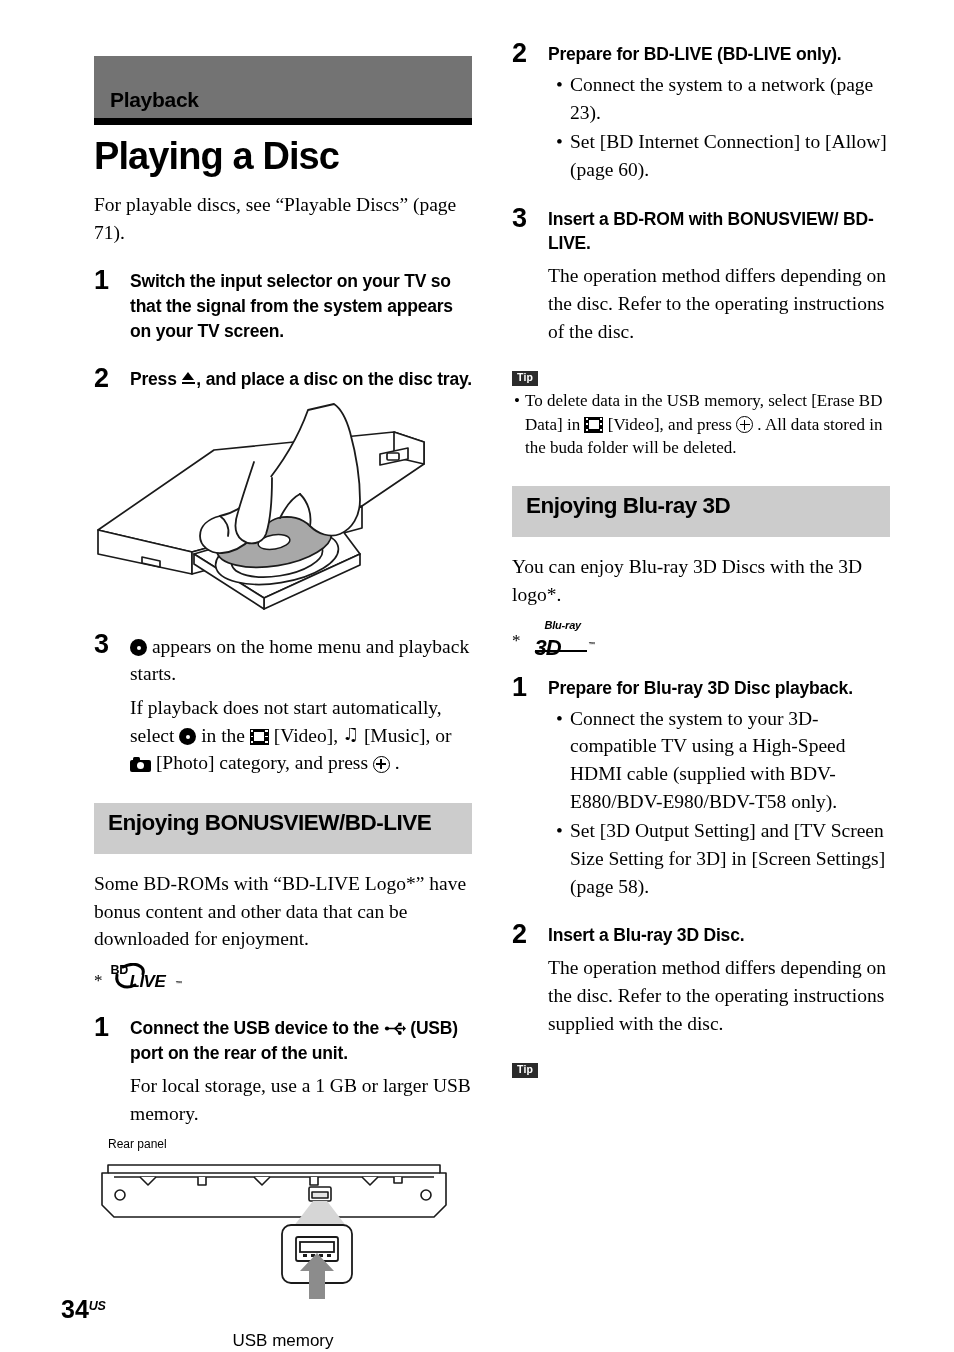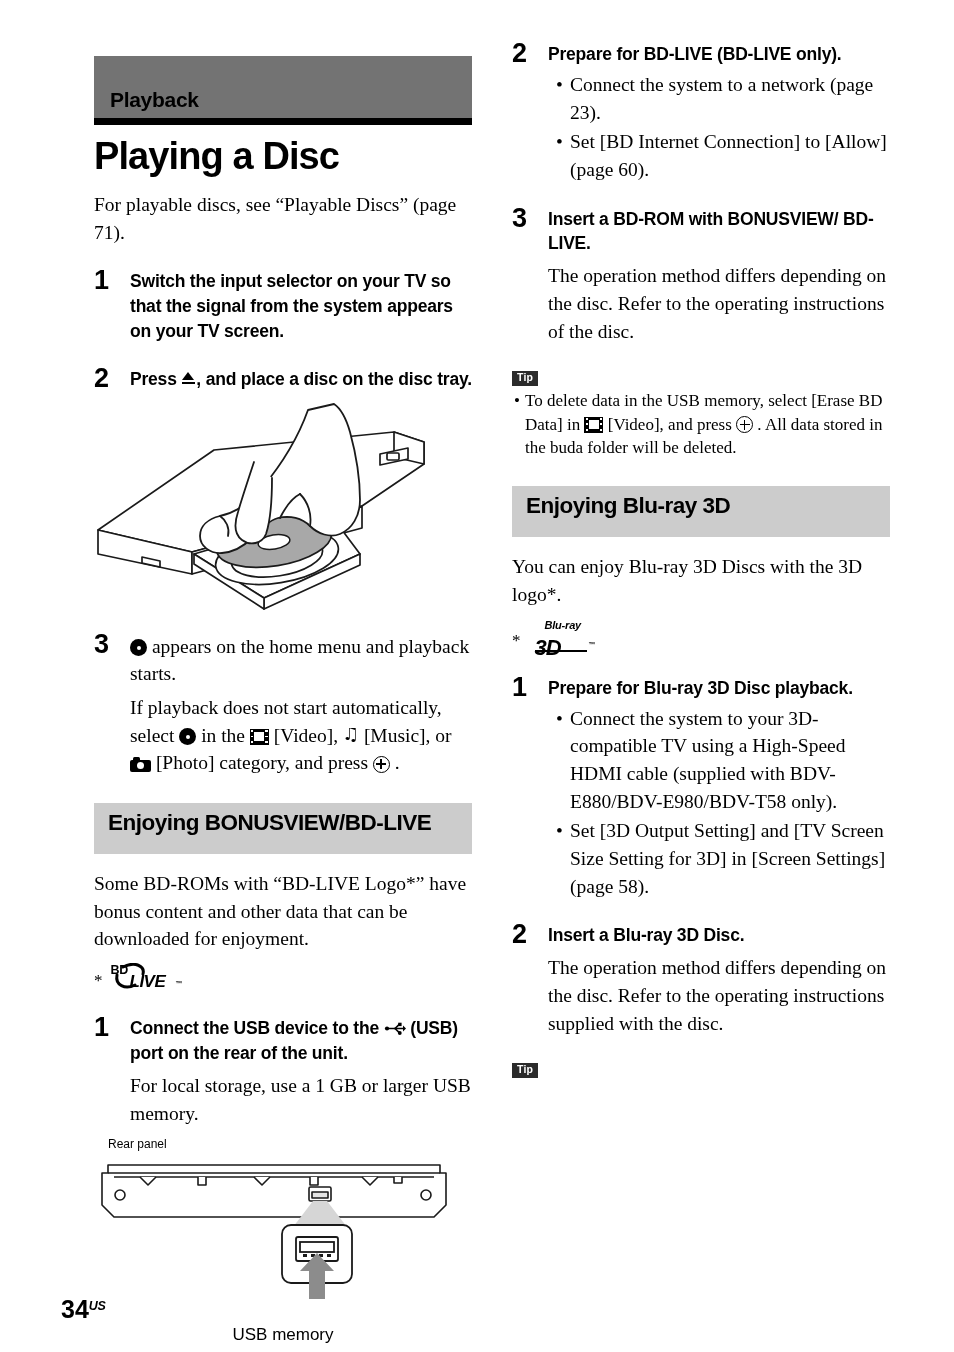--- a/index.html
+++ b/index.html
@@ -296,21 +296,21 @@
   .figure { margin: 10px 0 0 0; }
   .figure-caption {
     font-family: "Liberation Sans", sans-serif;
     font-size: 12px;
     margin: 10px 0 2px 14px;
   }
   .usb-caption {
     font-family: "Liberation Sans", sans-serif;
     font-size: 17px;
     text-align: center;
-    margin-top: 0;
+    margin-top: 6px;
   }
 
   
   .folio {
     position: absolute;
     left: 42px;
     bottom: 28px;
     font-family: "Liberation Sans", sans-serif;
     font-weight: bold;
     font-size: 25px;

